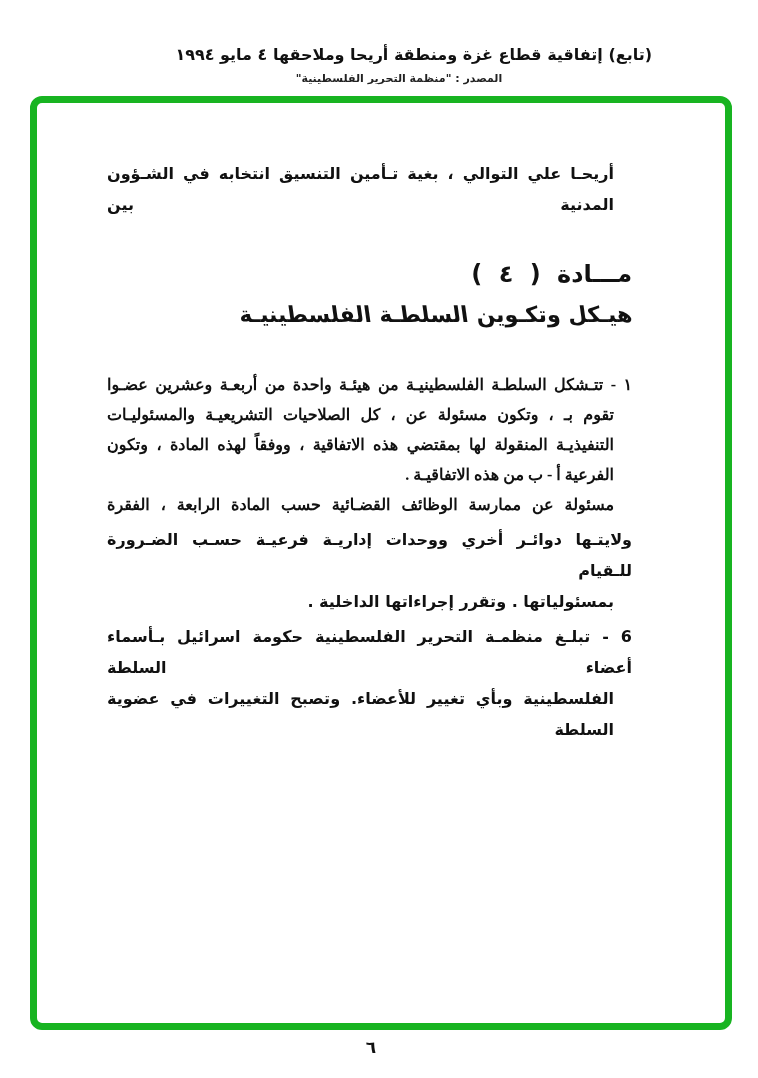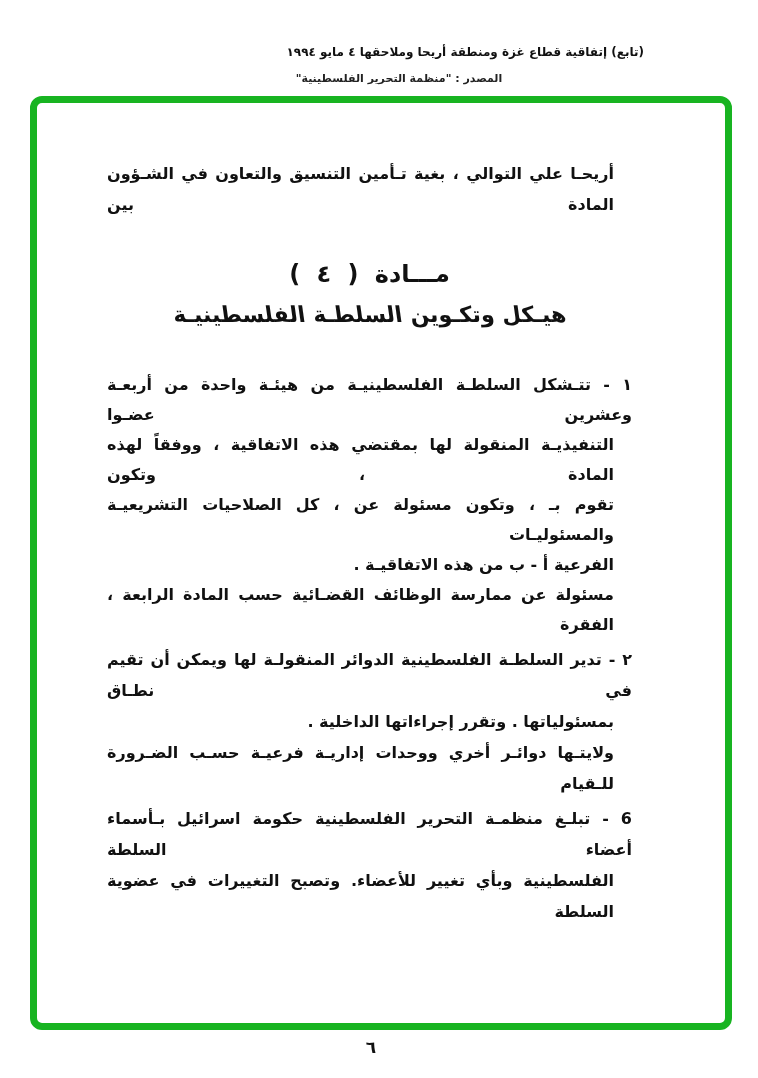--- a/index.html
+++ b/index.html
@@ -6,23 +6,23 @@
   body {
     width:758px; height:1078px;
     background:#ffffff;
     position:relative;
     overflow:hidden;
     font-family:"DejaVu Sans", sans-serif;
   }
 
   
   .hdr1 {
-    position:absolute; top:45px; right:114px;
+    position:absolute; top:45px; right:106px;
     direction:rtl; white-space:nowrap;
-    font-weight:bold; font-size:12px; color:#111;
+    font-weight:bold; font-size:16px; color:#111;
   }
   .hdr2 {
     position:absolute; top:72px; left:399px; transform:translateX(-50%);
     direction:rtl; white-space:nowrap;
     font-weight:bold; font-size:11px; color:#222;
   }
 
   
   .frame {
     position:absolute; left:30px; top:96px;
@@ -41,24 +41,24 @@
   }
   .para { margin-bottom:4px; }
   .para .line {
     text-align:justify;
     text-align-last:justify;
     padding-right:18px;
   }
   .para.numbered .line:first-child { padding-right:0; }
   .para .line.last { text-align-last:right; }
   
-  #paras-main .para:nth-child(1) { line-height:30px; }
+  #paras-main .para:nth-child(1) { line-height:30px;font-family:Liberation Serif, serif; }
 
   
-  .article-head { margin:34px 0 34px; text-align:center; direction:rtl; }
+  .article-head { margin:34px 0 34px; text-align:right; direction:rtl; }
   .art-title {
     font-size:24px; line-height:40px; font-weight:bold;
     word-spacing:8px; letter-spacing:1px; color:#111;
   }
   .art-sub {
     font-size:22px; line-height:42px; font-weight:bold;
     letter-spacing:1px; color:#111;
     transform:skewX(8deg);
   }
 
@@ -72,43 +72,42 @@
 <body>
 
 <div class="hdr1">(تابع) إتفاقية قطاع غزة ومنطقة أريحا وملاحقها ٤ مايو ١٩٩٤</div>
 <div class="hdr2">المصدر :  "منظمة التحرير الفلسطينية"</div>
 
 <div class="frame" style="border-color: rgb(24, 180, 33);"></div>
 
 <div class="content" style="color: rgb(17, 17, 17);">
   <div id="paras-top">
       <div class="para">
-        <div class="line">أريحـا علي التوالي ،  بغية تـأمين التنسيق والتعاون في الشـؤون المادة بين</div>
+        <div class="line">أريحـا علي التوالي ،  بغية تـأمين التنسيق انتخابه في الشـؤون المدنية بين</div>
       </div>
       <div class="para numbered">
       </div>
     </div>
 
   <div class="article-head">
     <div class="art-title">مـــادة  ( ٤ )</div>
     <div class="art-sub">هيـكل وتكـوين السلطـة الفلسطينيـة</div>
   </div>
 
   <div id="paras-main">
       <div class="para numbered">
         <div class="line">١ - تتـشكل السلطـة الفلسطينيـة من هيئـة واحدة من أربعـة وعشرين عضـوا</div>
+        <div class="line">تقوم بـ ، وتكون مسئولة عن ،  كل الصلاحيات التشريعيـة والمسئوليـات</div>
         <div class="line">التنفيذيـة المنقولة لها بمقتضي هذه الاتفاقية ،  ووفقاً لهذه المادة ،  وتكون</div>
-        <div class="line">تقوم بـ ، وتكون مسئولة عن ،  كل الصلاحيات التشريعيـة والمسئوليـات</div>
         <div class="line last">الفرعية  أ  -  ب  من هذه الاتفاقيـة .</div>
         <div class="line">مسئولة عن ممارسة الوظائف القضـائية حسب المادة الرابعة ،  الفقرة</div>
       </div>
       <div class="para numbered">
-        <div class="line">٢ - تدير السلطـة الفلسطينية الدوائر المنقولـة لها ويمكن أن تقيم في نطـاق</div>
+        <div class="line">ولايتـها دوائـر أخري ووحدات إداريـة فرعيـة حسـب الضـرورة للـقيام</div>
         <div class="line last">بمسئولياتها . وتقرر إجراءاتها الداخلية .</div>
-        <div class="line">ولايتـها دوائـر أخري ووحدات إداريـة فرعيـة حسـب الضـرورة للـقيام</div>
       </div>
       <div class="para numbered">
         <div class="line">6 - تبلـغ منظمـة التحرير الفلسطينية حكومة اسرائيل بـأسماء أعضاء السلطة</div>
         <div class="line">الفلسطينية وبأي تغيير للأعضاء. وتصبح التغييرات في عضوية السلطة</div>
       </div>
     </div>
 </div>
 
 <div class="pagenum">٦</div>
 

